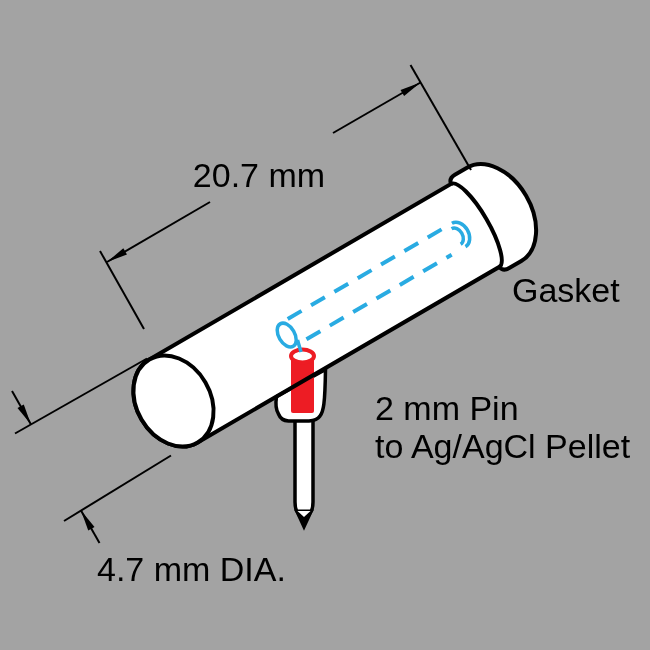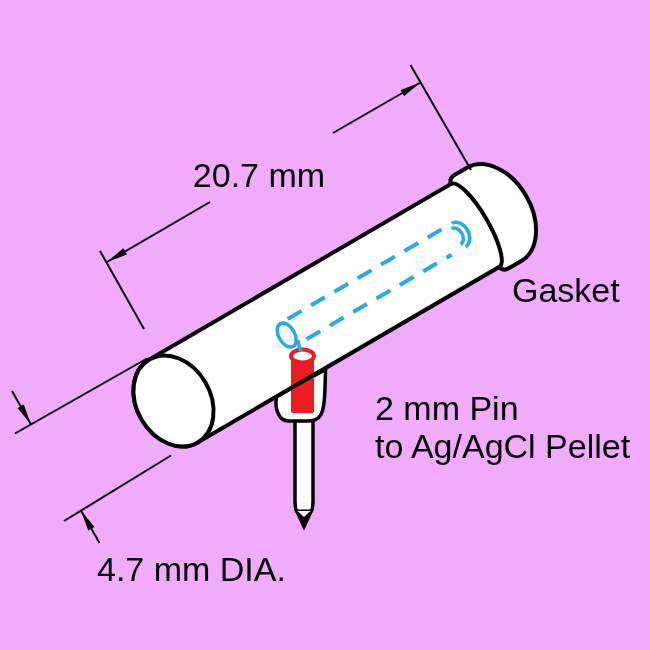--- a/index.html
+++ b/index.html
@@ -1,16 +1,16 @@
 <!DOCTYPE html>
 <html><head>
 <meta charset="utf-8">
 <style>
   html,body{margin:0;padding:0;background:#fff;}
-  .stage{width:650px;height:650px;position:relative;background:#f0abfc;overflow:hidden;}
+  .stage{width:650px;height:650px;position:relative;background:#a3a3a3;overflow:hidden;}
   svg{display:block;}
   text{font-family:"Liberation Sans","DejaVu Sans",sans-serif;font-size:34px;fill:#000;}
 </style>
 </head>
 <body>
 
 <div class="stage">
 <svg width="650" height="650" viewBox="0 0 650 650">
   <defs>
     <marker id="arrow" viewBox="0 0 22 9" refX="21.5" refY="4.5" markerWidth="22" markerHeight="9" markerUnits="userSpaceOnUse" orient="auto">

